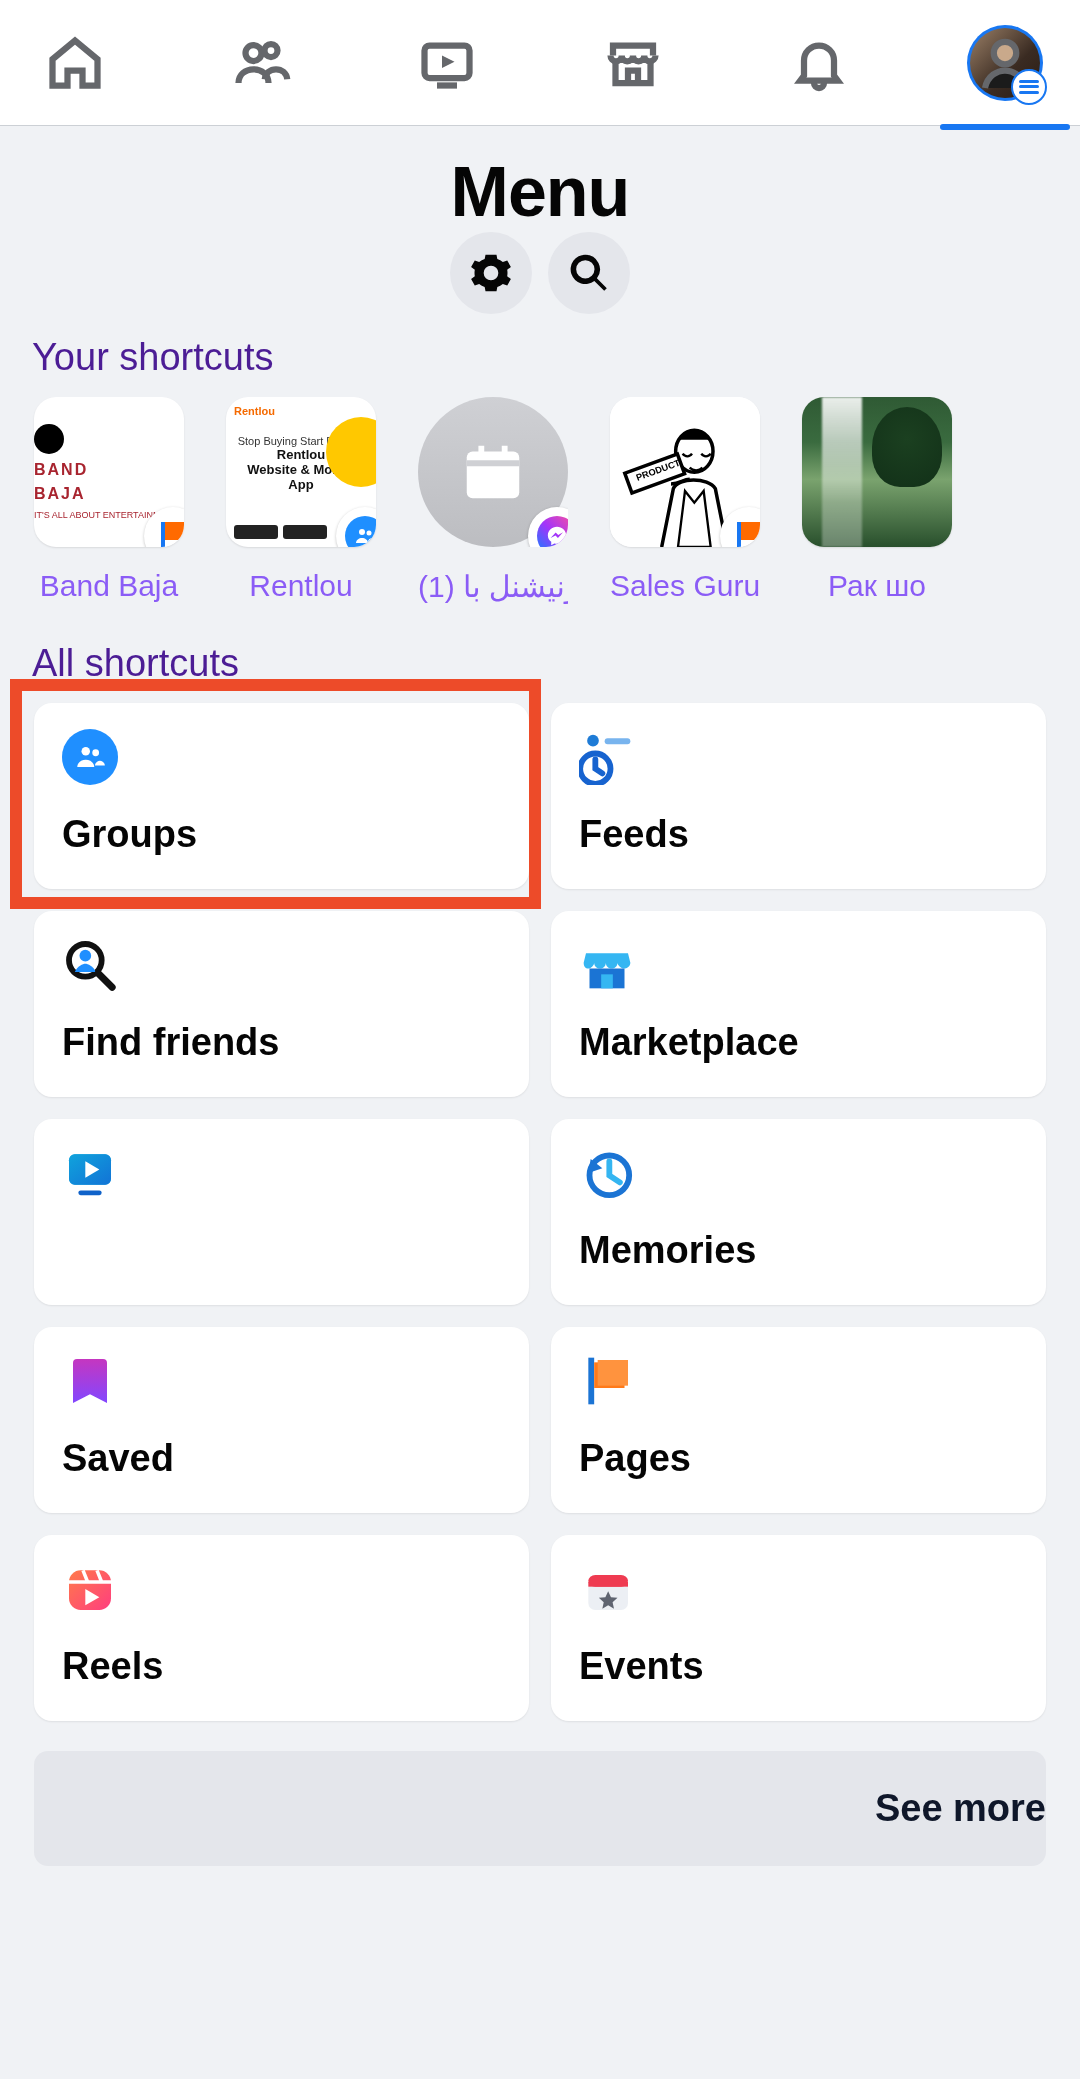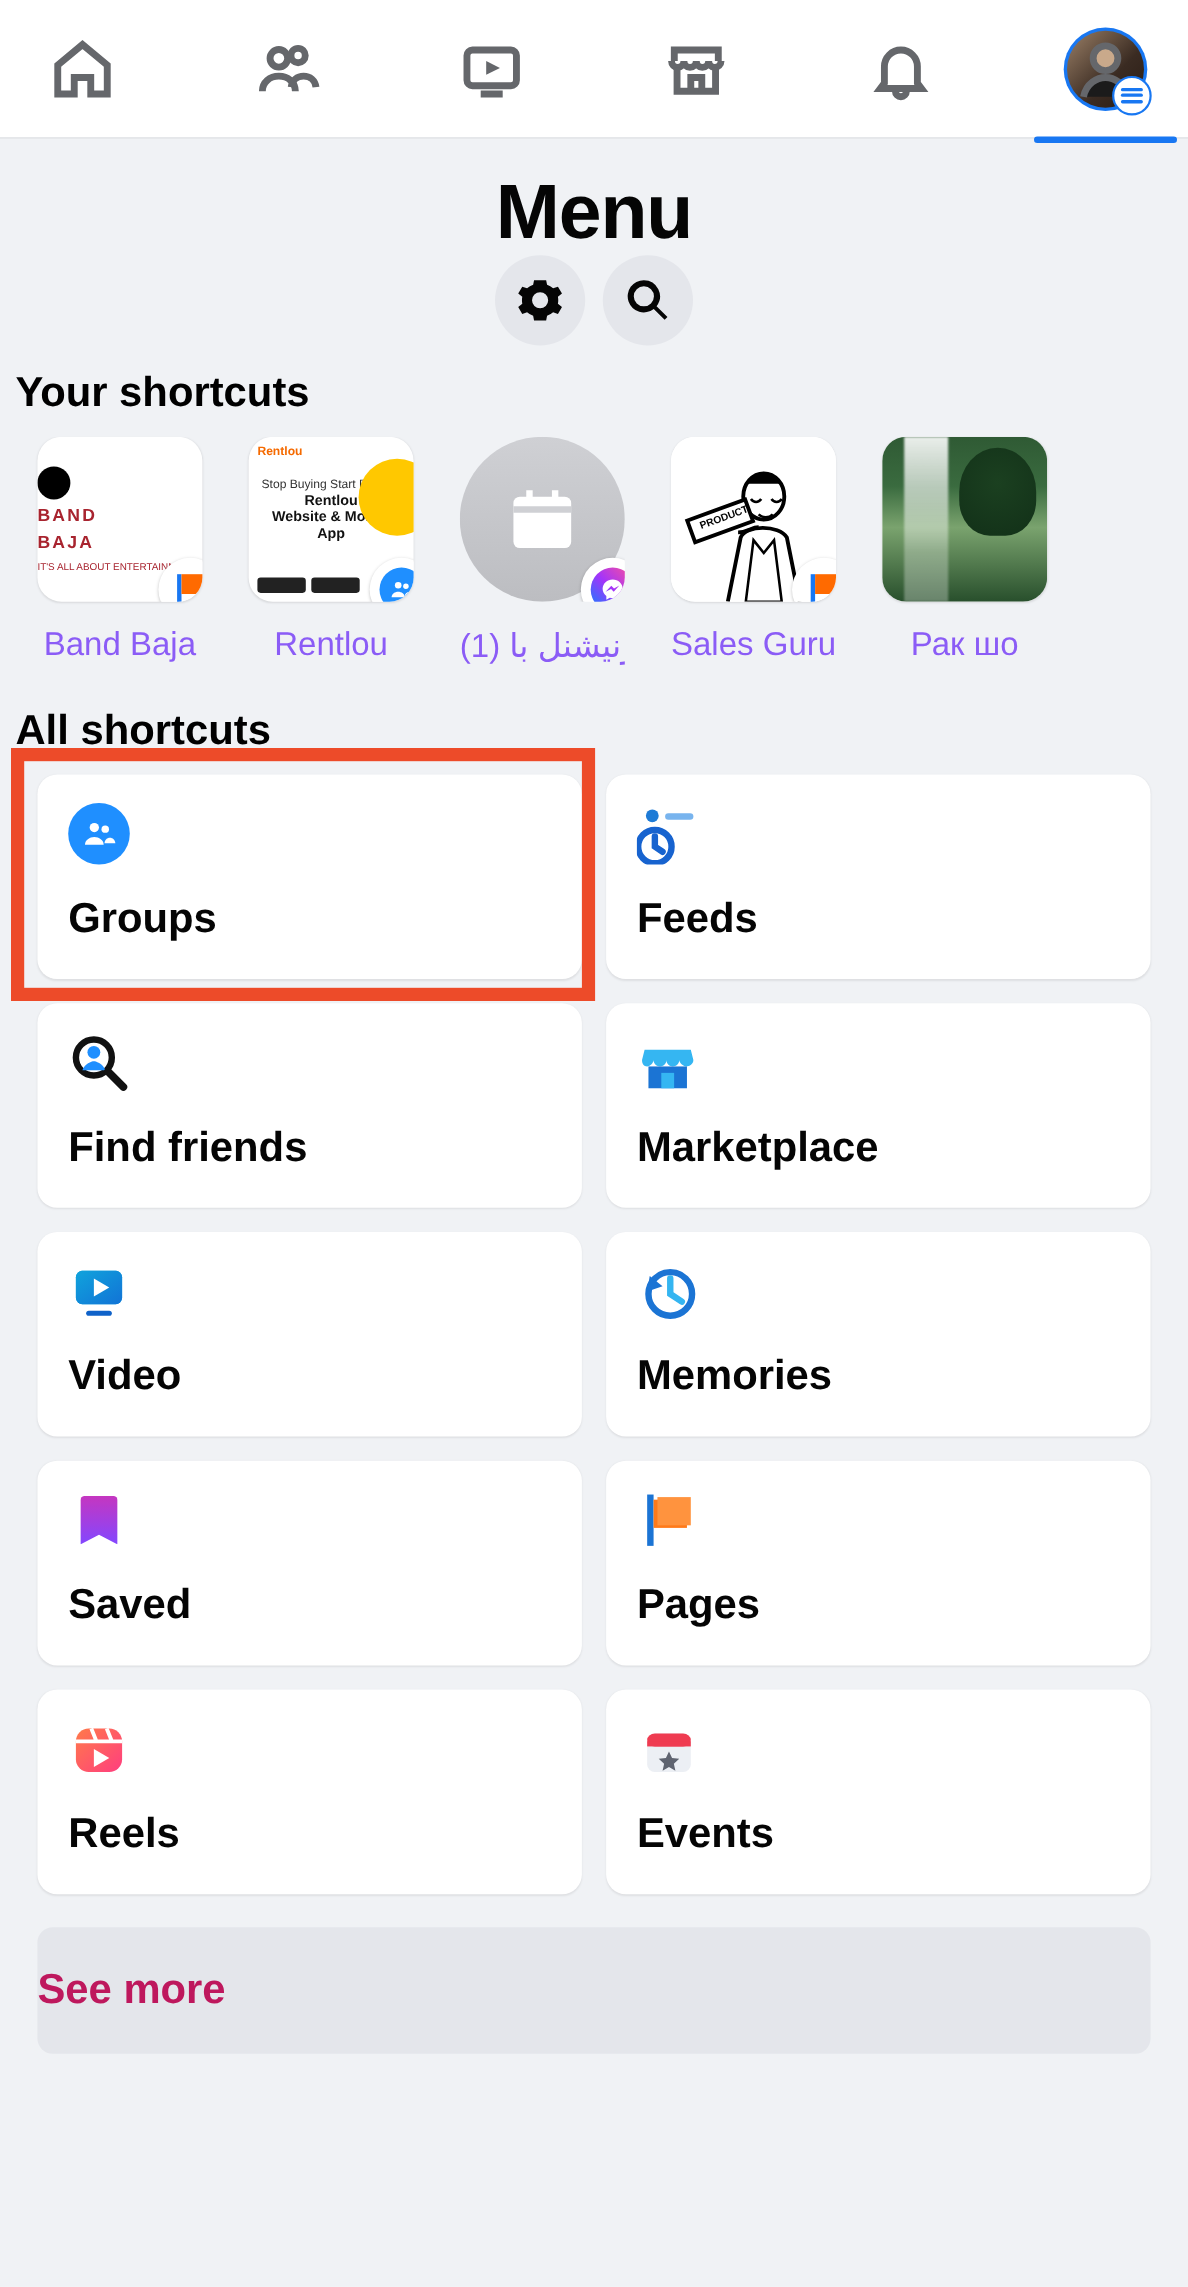--- a/index.html
+++ b/index.html
@@ -18,21 +18,21 @@
   .ham-badge span{display:block;height:3px;background:#1877f2;border-radius:2px;}
 
   
   .page { background: #f0f2f5; height: calc(2079px - 126px); overflow: hidden; }
   .header { display: flex; align-items: center; justify-content: space-between; padding: 26px 34px 18px 34px; flex-direction: column; }
   .header h1 { font-size: 70px; font-weight: 900; letter-spacing: -1px;}
   .header-actions { display: flex; gap: 16px; }
   .circle-btn { width: 82px; height: 82px; border-radius: 50%; background: #e4e6eb; display: flex; align-items: center; justify-content: center; }
   .circle-btn svg { width: 44px; height: 44px; fill: #050505; }
 
-  .section-title { font-size: 38px; font-weight: 700; padding: 4px 14px 18px; color:#000000;}
+  .section-title { font-size: 38px; font-weight: 400; padding: 4px 32px 18px; color:#4c1d95;}
 
   
   .shortcuts-row { display: flex; gap: 42px; padding: 0 34px 20px 34px; overflow: hidden; }
   .shortcut { width: 150px; flex: 0 0 auto; text-align: center; }
   .shortcut-thumb { width: 150px; height: 150px; border-radius: 22px; background: #fff; position: relative; box-shadow: 0 1px 2px rgba(0,0,0,0.1); overflow:hidden;}
   .shortcut-badge { position: absolute; bottom: -18px; right: -18px; width: 58px; height: 58px; border-radius: 50%; background: #fff; box-shadow: 0 1px 3px rgba(0,0,0,.25); display: flex; align-items: center; justify-content: center; }
   .shortcut-label { margin-top: 22px; font-size: 30px; color: #8b5cf6; white-space: nowrap; overflow: hidden; }
 
   
   .bandbaja-art{display:flex;flex-direction:column;align-items:flex-start;justify-content:center;height:100%;gap:8px;}
@@ -71,21 +71,21 @@
   .card-label { font-size: 38px; font-weight: 600; color:#050505;}
   .highlight-box { position: relative; }
   .highlight-box::after { content: ""; position: absolute; top: -24px; left: -24px; right: -12px; bottom: -20px; border: 12px solid #ed4b29; pointer-events: none; }
 
   
   .ic-groups{width:56px;height:56px;border-radius:50%;background:#1f8fff;display:flex;align-items:center;justify-content:center;}
   .ic-groups svg{width:34px;height:34px;fill:#fff;}
 
   .ic-savedflag{width:34px;height:44px;border-radius:4px 4px 0 0;background:linear-gradient(180deg,#c536c0,#8347ff);clip-path:polygon(0 0,100% 0,100% 100%,50% 80%,0 100%);}
 
-  .see-more { margin: 30px 34px 0; padding: 36px 0; background: #e4e6eb; border-radius: 14px; text-align: left; font-size: 38px; font-weight: 600; color: #be185d; }
+  .see-more { margin: 30px 34px 0; padding: 36px 0; background: #e4e6eb; border-radius: 14px; text-align: right; font-size: 38px; font-weight: 600; color: #0f172a; }
 
 </style>
 </head>
 <body>
 
 <div class="topnav">
   <div class="tab">
     <svg viewBox="0 0 24 24">
         <path d="M3 10.5 12 3l9 7.5V21h-6v-6H9v6H3z"></path>
       </svg>
@@ -325,21 +325,20 @@
             <defs>
               <linearGradient id="vg" x1="0" y1="0" x2="1" y2="1">
                 <stop offset="0" stop-color="#10a3dc"></stop>
                 <stop offset="1" stop-color="#1273d6"></stop>
               </linearGradient>
             </defs>
             <path d="M20 14l12 7-12 7z" fill="#fff"></path>
             <rect x="14" y="39" width="20" height="4" rx="2" fill="#0f62c9"></rect>
           </svg>
       </div>
-      <div class="card-label">Video</div>
     </div>
 
     <div class="card">
       <div class="card-icon">
         <svg viewBox="0 0 48 48" width="56" height="56">
             <circle cx="26" cy="26" r="17" fill="none" stroke="#1b74d4" stroke-width="5"></circle>
             <path d="M26 14v12l9 6" stroke="#34b5f1" stroke-width="5" fill="none" stroke-linecap="round"></path>
             <path d="M10 12l-2 12 12-4z" fill="#1b74d4"></path>
           </svg>
       </div>

